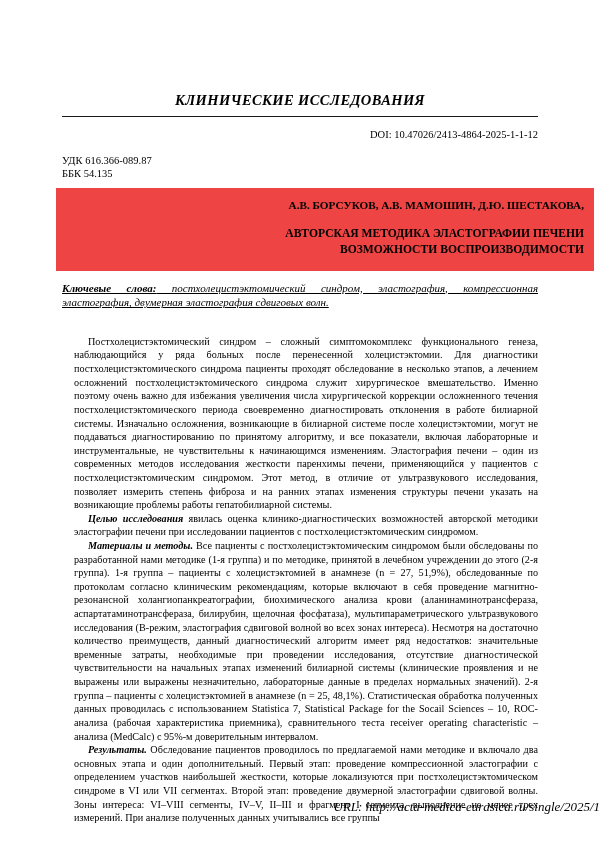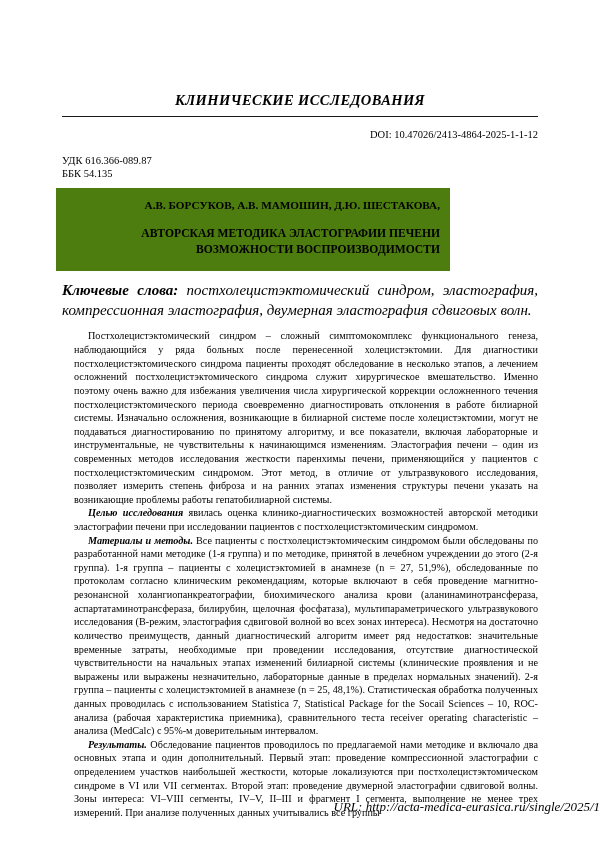--- a/index.html
+++ b/index.html
@@ -48,47 +48,48 @@
     margin-bottom: 14px;
   }
   .udk {
     font-size: 10.5px;
     line-height: 1.25;
     margin-bottom: 8px;
   }
 
   
   .greenblock {
-    background: #4d7c0f;
+    background: #ef4444;
     padding: 10px 10px 12px 0;
     margin: 0 0 10px -6px;
-    width: 394px;
+    width: 538px;
     box-sizing: border-box;
   }
   .authors {
     text-align: right;
     font-weight: bold;
     font-size: 11.2px;
     line-height: 1.38;
     margin-bottom: 12px;
   }
   .title {
     text-align: right;
     font-weight: bold;
     font-size: 11.6px;
     line-height: 1.42;
     font-family: Liberation Serif, serif;
   }
 
   
   .keywords {
-    font-size: 15px;
+    font-size: 11px;
     line-height: 1.33;
     text-align: justify;
-    margin-bottom: 9px;
+    margin-bottom: 25px;
+    text-decoration: underline;
   }
   .keywords .kw-label {
     font-weight: bold;
     font-style: italic;
   }
   .keywords .kw-text {
     font-style: italic;
   }
   p.body {
     font-size: 10.2px;

